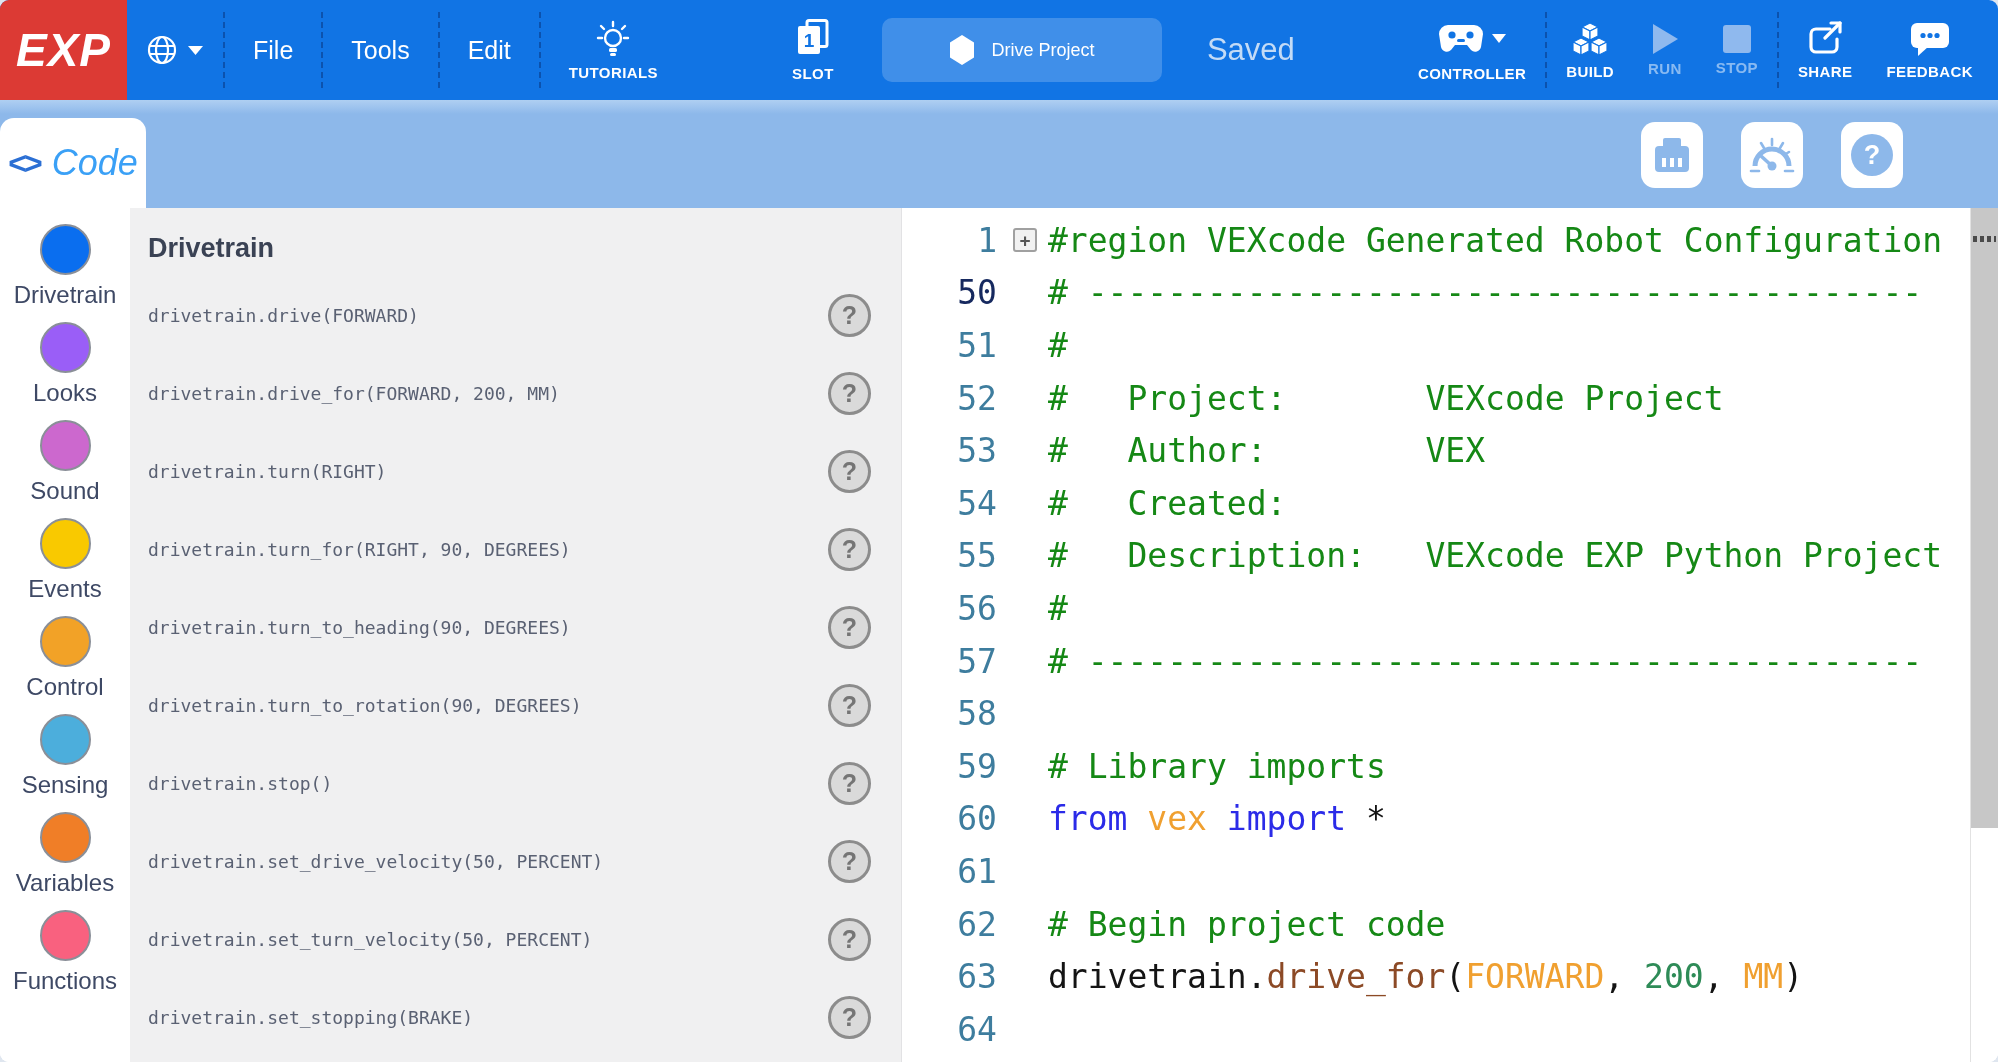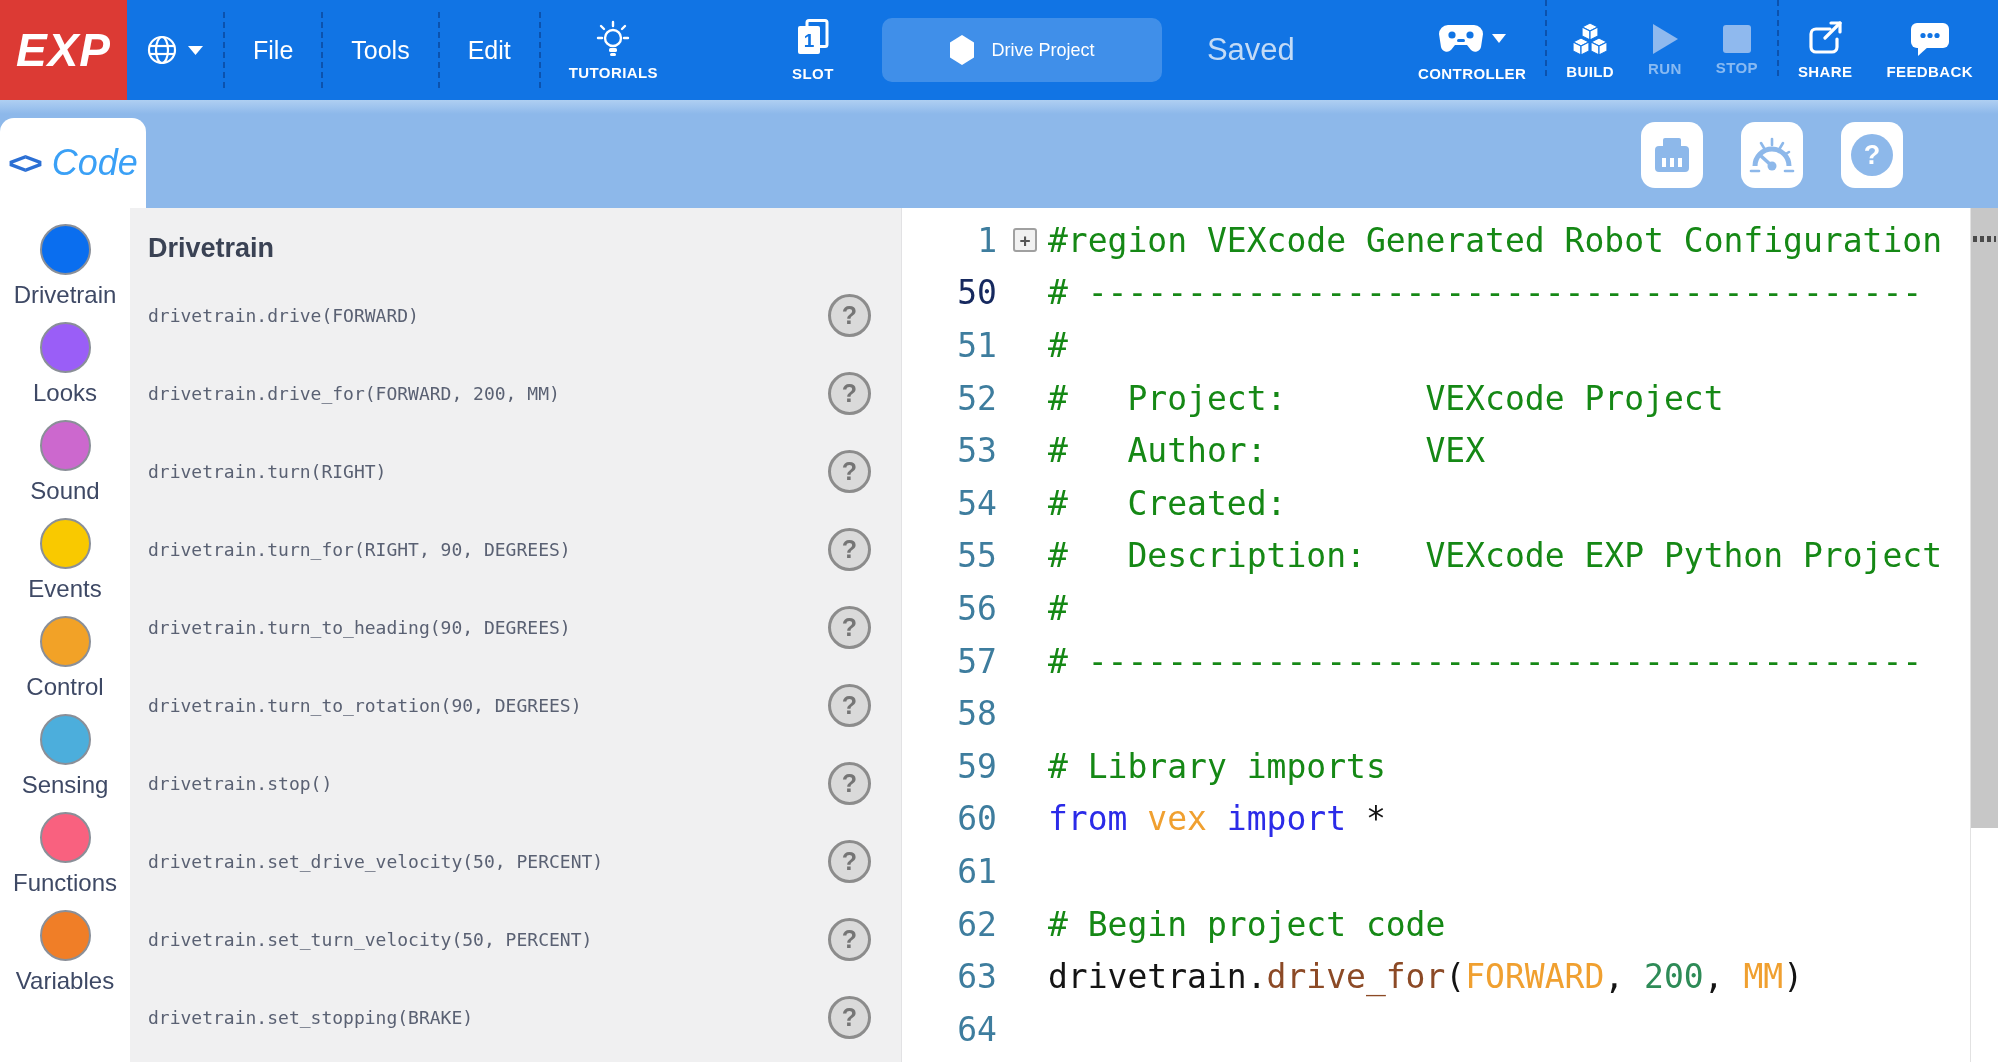--- a/index.html
+++ b/index.html
@@ -1,17 +1,17 @@
 <!DOCTYPE html>
 <html><head>
 <meta charset="utf-8">
 <style>
   html,body{margin:0;padding:0;background:#dfe6ef;}
   .app{position:relative;width:1998px;height:1062px;overflow:hidden;
-       font-family:"Liberation Sans",sans-serif;background:#fff;user-select:none;}
+       font-family:"Liberation Sans",sans-serif;background:#fff;user-select:none;border-radius:9px;}
 
   
   .topbar{position:absolute;left:0;top:0;width:1998px;height:100px;background:#1174E4;
           display:flex;align-items:center;color:#fff;}
   .logo{width:127px;height:100px;background:#DC3A34;display:flex;align-items:center;justify-content:center;
         font-style:italic;font-weight:900;font-size:46px;letter-spacing:1px;color:#fff;flex:none;}
   .tb-sep{height:76px;border-left:2px dashed rgba(9,54,128,.55);margin:0 2px;flex:none;}
   .tb-item{display:flex;align-items:center;gap:9px;padding:0 18px;height:100%;flex:none;}
   .menu-item{padding:0 26px;font-size:25px;display:flex;align-items:center;height:100%;flex:none;}
   .tb-col{display:flex;flex-direction:column;align-items:center;justify-content:center;gap:6px;
@@ -19,21 +19,21 @@
   .tb-label{font-size:15px;font-weight:bold;letter-spacing:.4px;white-space:nowrap;}
   .tb-col.disabled .tb-label{color:rgba(255,255,255,.5);}
   .icon-row{display:flex;align-items:center;gap:8px;height:40px;}
   .slot-group{margin-left:90px;}
   .slot-num{font:bold 19px "Liberation Sans",sans-serif;fill:#1174E4;}
   .project-btn{margin-left:30px;width:280px;height:64px;border:none;border-radius:10px;
                background:rgba(255,255,255,.2);color:#fff;font-size:18px;font-weight:500;
                display:flex;align-items:center;justify-content:center;gap:16px;cursor:pointer;
                font-family:"Liberation Sans",sans-serif;flex:none;}
   .saved{margin-left:45px;font-size:31px;color:#C3DBF6;flex:none;}
-  .tb-right{margin-left:auto;display:flex;height:100%;padding-right:8px;}
+  .tb-right{margin-left:auto;display:flex;align-items:center;height:100%;padding-right:8px;}
 
   
   .subbar{position:absolute;left:0;top:100px;width:1998px;height:108px;
           background:linear-gradient(180deg,#AFCFF2 0,#8DB8EA 14px,#8DB8EA 100%);}
   .code-tab{position:absolute;left:0;top:18px;width:146px;height:90px;background:#fff;
             border-radius:14px 14px 0 0;display:flex;align-items:center;justify-content:center;gap:12px;
             cursor:pointer;}
   .code-tab-icon{font-weight:900;font-size:32px;color:#2B6FD4;letter-spacing:-3px;}
   .code-tab-label{font-size:36px;color:#3AA0F6;font-style:italic;}
   .subbar-btns{position:absolute;right:95px;top:22px;display:flex;gap:38px;}
@@ -292,27 +292,27 @@
           <span class="cat-circle" style="background: rgb(242, 162, 39);"></span>
           <span class="cat-label">Control</span>
         </div>
 
         <div class="cat">
           <span class="cat-circle" style="background: rgb(76, 174, 220);"></span>
           <span class="cat-label">Sensing</span>
         </div>
 
         <div class="cat">
+          <span class="cat-circle" style="background: rgb(240, 126, 39);"></span>
+          <span class="cat-label">Variables</span>
+        </div>
+
+        <div class="cat">
           <span class="cat-circle" style="background: rgb(249, 97, 127);"></span>
           <span class="cat-label">Functions</span>
-        </div>
-
-        <div class="cat">
-          <span class="cat-circle" style="background: rgb(240, 126, 39);"></span>
-          <span class="cat-label">Variables</span>
         </div>
       </aside>
 
     <section class="panel">
       <h2 class="panel-header">Drivetrain</h2>
       <div class="cmd-list">
 
           <div class="cmd-row">
             <span class="cmd-text">drivetrain.drive(FORWARD)</span>
             <button class="help-btn">?</button>

